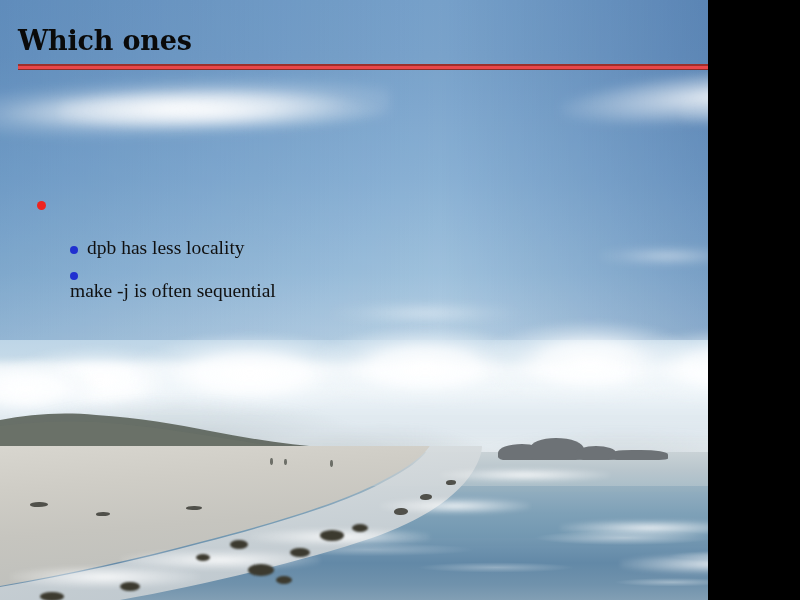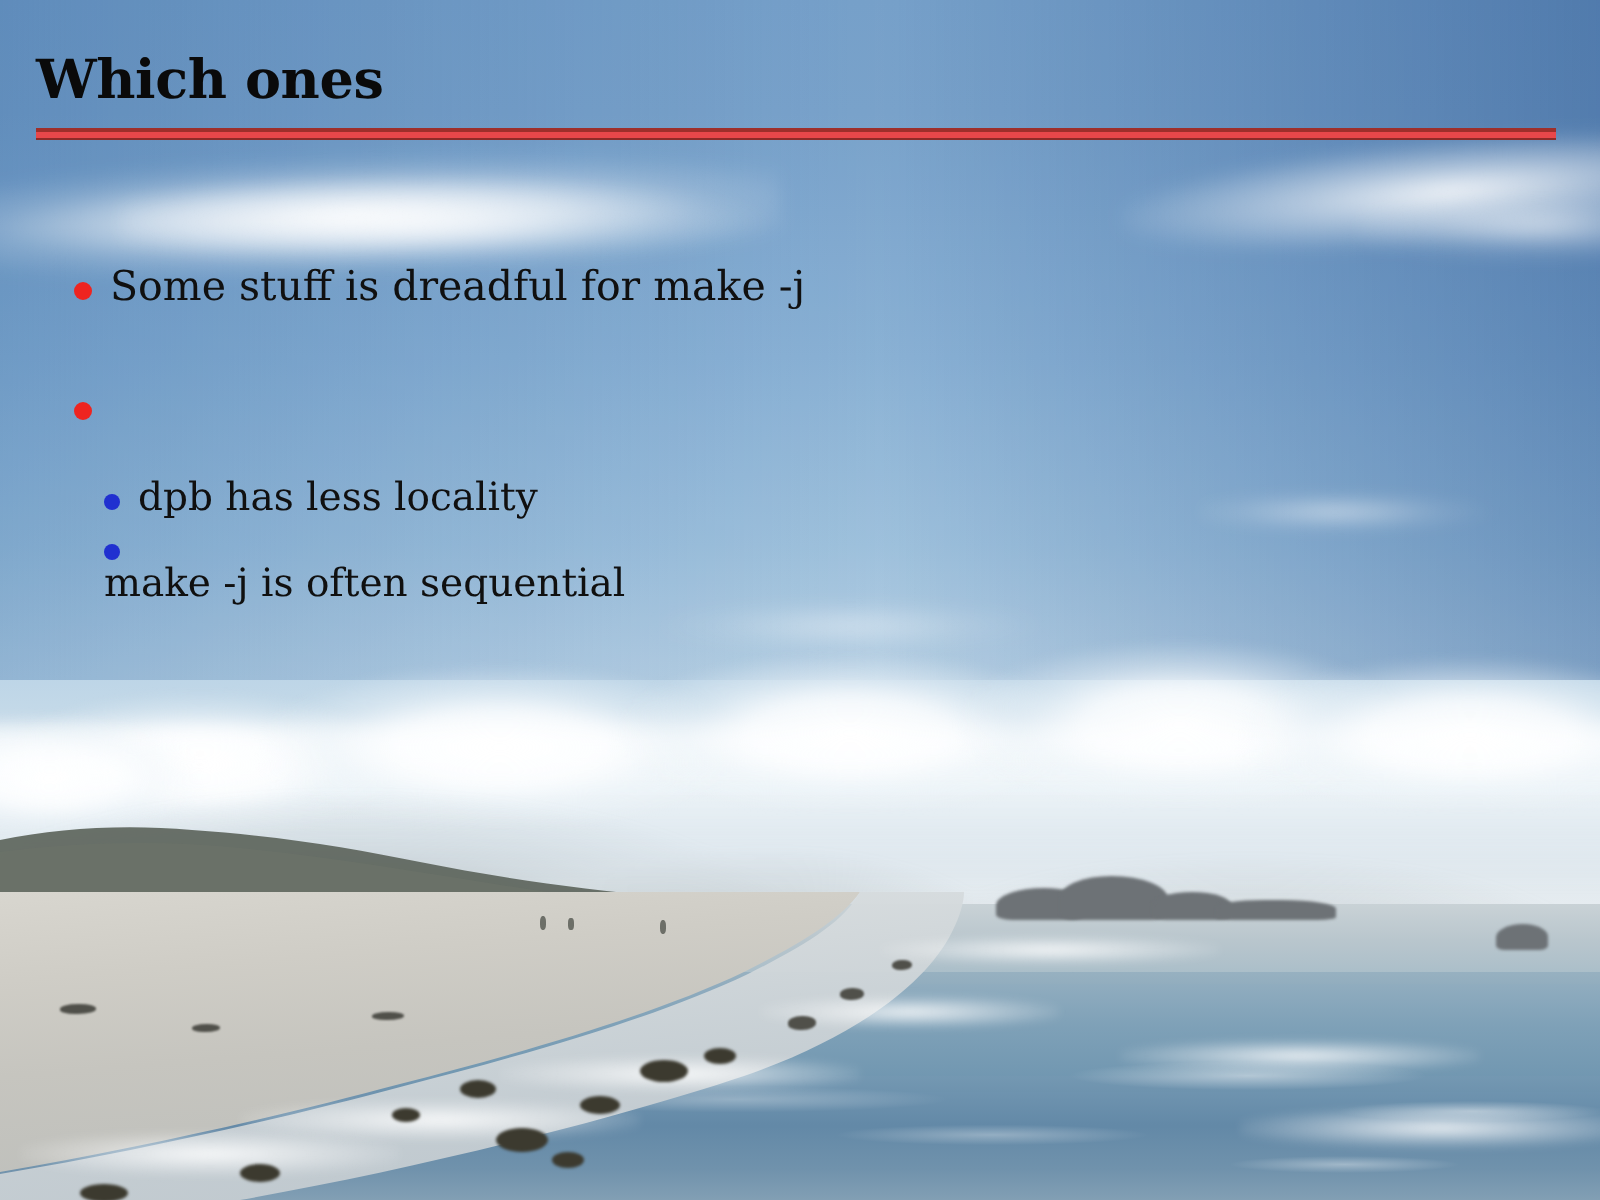--- a/index.html
+++ b/index.html
@@ -2,21 +2,21 @@
 <html><head>
 <meta charset="utf-8">
 <style>
   html, body {
     margin: 0;
     padding: 0;
     background: #000;
   }
   #slide {
     position: relative;
-    width: 800px;
+    width: 708px;
     height: 600px;
     overflow: hidden;
     font-family: "DejaVu Serif", "Liberation Serif", serif;
     background: #86add2;
     text-align: center;
   }
 
   
   .bg-layer { position: absolute; left: 0; top: 0; width: 800px; height: 600px; }
 
@@ -191,21 +191,21 @@
 
   
   #content { position: absolute; left: 0; top: 0; width: 800px; height: 600px; }
   .bullet-row {
     position: absolute;
     display: flex;
     align-items: baseline;
     white-space: nowrap;
   }
   .bullet-row.level1 { left: 37px; }
-  .bullet-row.level2 { left: 52px; }
+  .bullet-row.level2 { left: 70px; font-family: Liberation Serif, serif; }
   .dot {
     flex: 0 0 auto;
     border-radius: 50%;
     display: inline-block;
   }
   .level1 .dot { width: 9px; height: 9px; background: #ee2420; margin-right: 9px; }
   .level2 .dot { width: 8px; height: 8px; background: #2030d0; margin-right: 9px; }
   .btext { color: #101010; }
   .level1 .btext { font-size: 20.5px; }
   .level2 .btext { font-size: 19.5px; }
@@ -315,24 +315,20 @@
 
   <div id="title">Which ones</div>
   <div id="title-rule">
     <div class="r-top"></div>
     <div class="r-mid"></div>
     <div class="r-bot"></div>
   </div>
 
   <div id="content">
 
-    <div class="bullet-row level1" style="top:131px;">
-      <span class="dot"></span>
-      <span class="btext">Some stuff is dreadful for make -j</span>
-    </div>
 
 
     <div class="bullet-row level1" style="top:201px;">
       <span class="dot"></span>
     </div>
 
     <div class="bullet-row level2" style="top:237px;">
       <span class="dot"></span>
       <span class="btext">dpb has less locality</span>
     </div>

